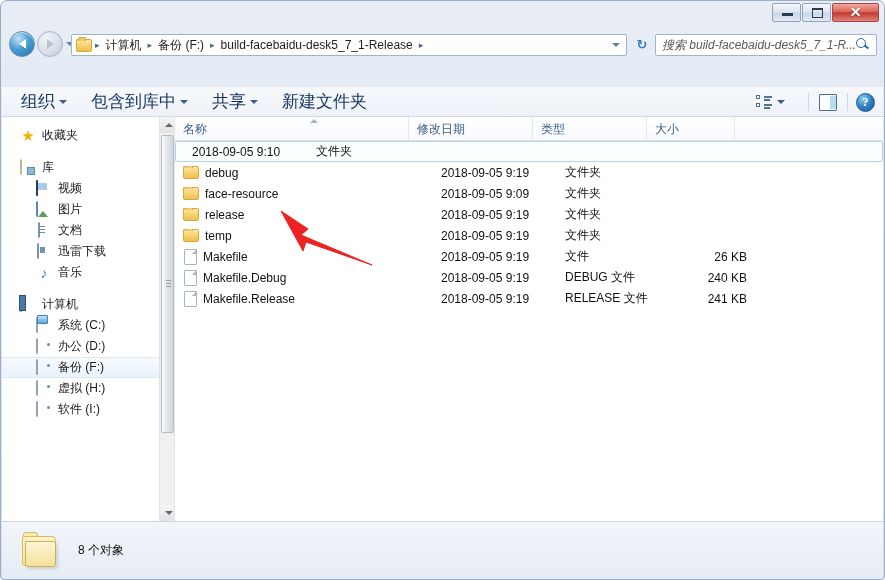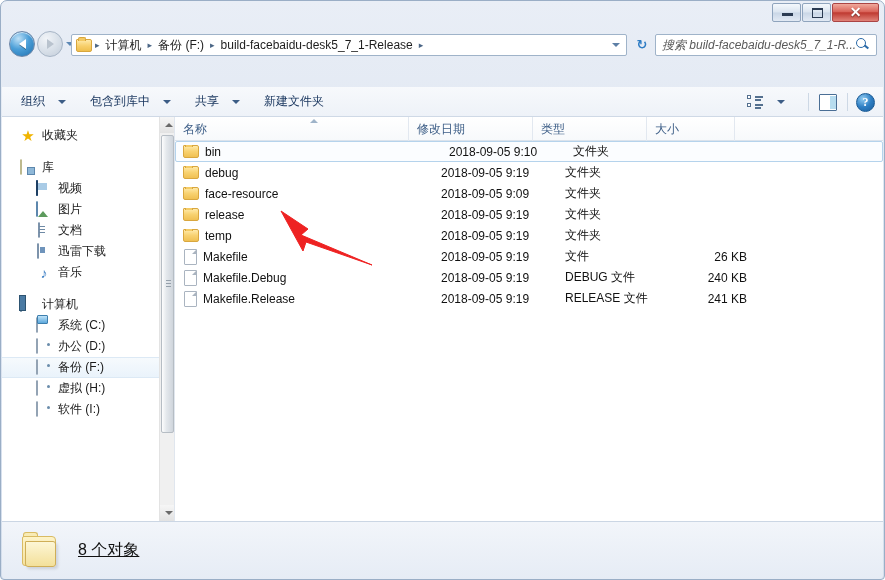--- a/index.html
+++ b/index.html
@@ -197,23 +197,23 @@
   
   #toolbar {
     position: absolute; left: 1px; top: 86px;
     width: 881px; height: 30px;
     background: linear-gradient(180deg, #f7f9fc 0%, #eef2f8 100%);
     border-bottom: 1px solid #cfd9e6;
     display: flex; align-items: center;
     padding-left: 10px;
   }
   .tbitem {
-    display: flex; align-items: center; gap: 13px;
+    display: flex; align-items: center; gap: 4px;
     padding: 4px 9px; margin-right: 6px;
-    color: #16335c; font-size: 12px;
+    color: #16335c; font-size: 17px;
     border-radius: 3px; cursor: default;
     white-space: nowrap;
   }
   .caret {
     width: 0; height: 0;
     border-left: 4px solid transparent;
     border-right: 4px solid transparent;
     border-top: 4px solid #3c5d86;
   }
   #tbright {
@@ -521,21 +521,21 @@
   }
   .statfolder .front {
     position: absolute; left: 5px; top: 7px;
     width: 31px; height: 26px;
     background: linear-gradient(180deg,#fdf6d6 0%,#f3e09a 100%);
     border: 1px solid #cfae57;
     border-radius: 1px 3px 3px 3px;
     box-shadow: 2px 2px 3px rgba(0,0,0,.12);
   }
   #statustext {
-    font-size: 16px; color: #111; text-decoration: underline;
+    font-size: 12px; color: #111;
   }
 </style>
 </head>
 <body>
 
 <div id="window">
 
   <div id="titlebar">
     <div class="winbtns">
       <div class="winbtn">
@@ -698,24 +698,20 @@
           <span>名称</span>
           <span class="sortmark"></span>
         </div>
         <div class="colh" style="width:124px">修改日期</div>
         <div class="colh" style="width:114px">类型</div>
         <div class="colh" style="width:88px">大小</div>
       </div>
 
       <div id="rows">
           <div class="frow focused">
-            <div class="cell-name" style="width: 257px;">
-              <span class="fico-folder"></span>
-              <span>bin</span>
-            </div>
             <div class="cell-date" style="width: 124px; margin-left: 8px;">2018-09-05 9:10</div>
             <div class="cell-type" style="width: 114px;">文件夹</div>
             <div class="cell-size" style="width: 88px;"></div>
           </div>
           <div class="frow">
             <div class="cell-name" style="width: 257px;">
               <span class="fico-folder"></span>
               <span>debug</span>
             </div>
             <div class="cell-date" style="width: 124px;">2018-09-05 9:19</div>

